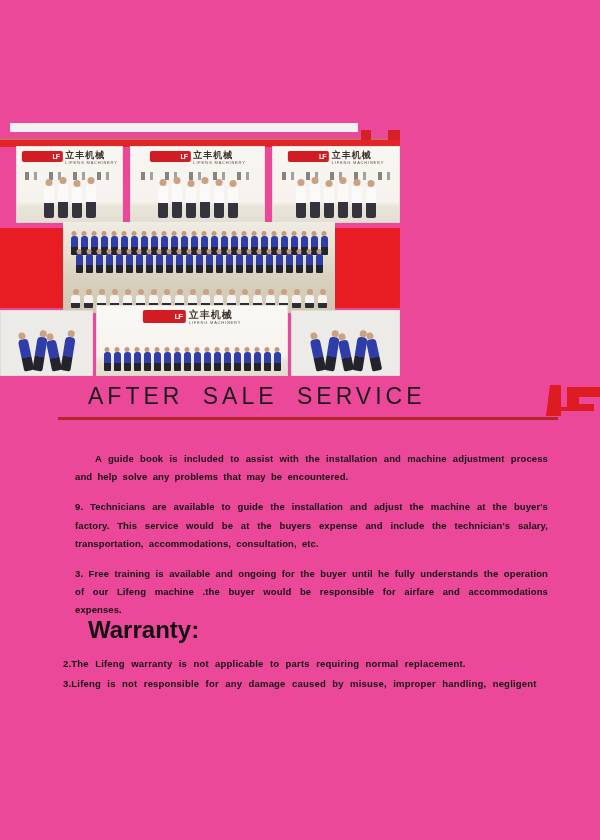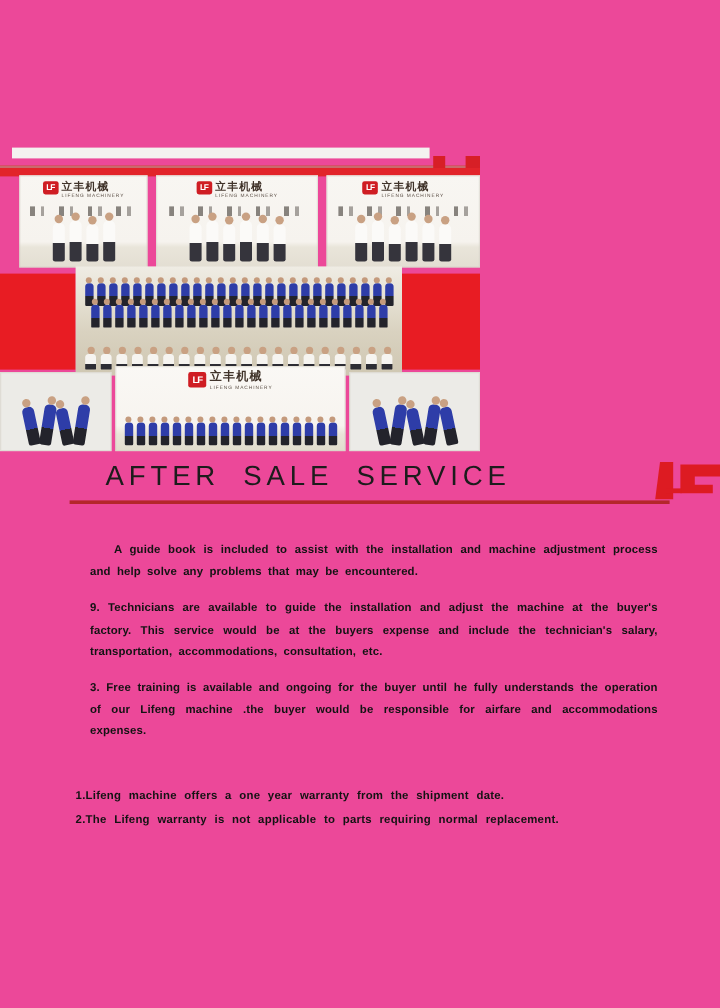--- a/index.html
+++ b/index.html
@@ -31,21 +31,21 @@
   .group-photo{position:absolute;left:63px;top:89px;width:272px;height:91px;
       background:linear-gradient(to bottom,#efece4 0%,#e6e1d3 30%,#d9d2c0 60%,#cfc7b2 100%);overflow:hidden;}
 
   .p-bl{left:0;top:177px;width:93px;height:66px;}
   .p-bc{left:96px;top:172px;width:192px;height:71px;background:linear-gradient(to bottom,#faf8f5 0%,#f7f4ef 70%,#e9e4d8 80%,#e1dccd 100%);}
   .p-br{left:291px;top:177px;width:109px;height:66px;}
 
   
   .lf-wall{position:absolute;left:50%;transform:translateX(-50%);top:5px;display:flex;align-items:flex-start;gap:3px;white-space:nowrap;}
   .lf-mark{width:15px;height:13px;background:#cf1d23;border-radius:2px;color:#fff;
-           font-size:8px;font-weight:bold;line-height:13px;text-align:center;letter-spacing:-1px;flex:0 0 auto;}
+           font-size:8px;font-weight:bold;line-height:13px;text-align:center;letter-spacing:-1px;flex:0 0 auto;padding-left:28px;}
   .lf-words{display:flex;flex-direction:column;line-height:1;}
   .lf-cn{font-size:10px;font-weight:bold;color:#40332a;letter-spacing:1px;}
   .lf-en{font-size:4px;color:#5d5148;letter-spacing:.8px;margin-top:1px;}
   .lf-wall.small .lf-mark{width:13px;height:11px;font-size:7px;line-height:11px;}
   .lf-wall.small .lf-cn{font-size:9px;}
 
   
   .calligraphy{position:absolute;left:8%;right:8%;top:26px;height:8px;
       background:repeating-linear-gradient(90deg,rgba(45,38,32,.55) 0 4px,transparent 4px 9px,rgba(45,38,32,.4) 9px 12px,transparent 12px 24px);
       filter:blur(.4px);}
@@ -295,18 +295,19 @@
     <path d="M25 7 H58 V17 H37 V24 H52 V31 H25 Z" fill="#dd1b22"></path>
     <rect x="13" y="27" width="13" height="4" fill="#dd1b22"></rect>
   </svg>
 
   <div class="as-body">
     <p class="intro">A guide book is included to assist with the installation and machine adjustment process and help solve any problems that may be encountered.</p>
     <p>9. Technicians are available to guide the installation and adjust the machine at the buyer's factory. This service would be at the buyers expense and include the technician's salary, transportation, accommodations, consultation, etc.</p>
     <p>3. Free training is available and ongoing for the buyer until he fully understands the operation of our Lifeng machine .the buyer would be responsible for airfare and accommodations expenses.</p>
   </div>
 
+  <h2 class="w-title">Warranty:</h2>
   <div class="w-list">
-    <p>1.Lifeng  machine offers a one year warranty from the shipment date.</p>
     <p>2.The Lifeng warranty is not applicable to parts requiring normal replacement.</p>
+    <p>3.Lifeng is not responsible for any damage caused by misuse, improper handling, negligent</p>
   </div>
 
 </div>
 
 </body></html>

